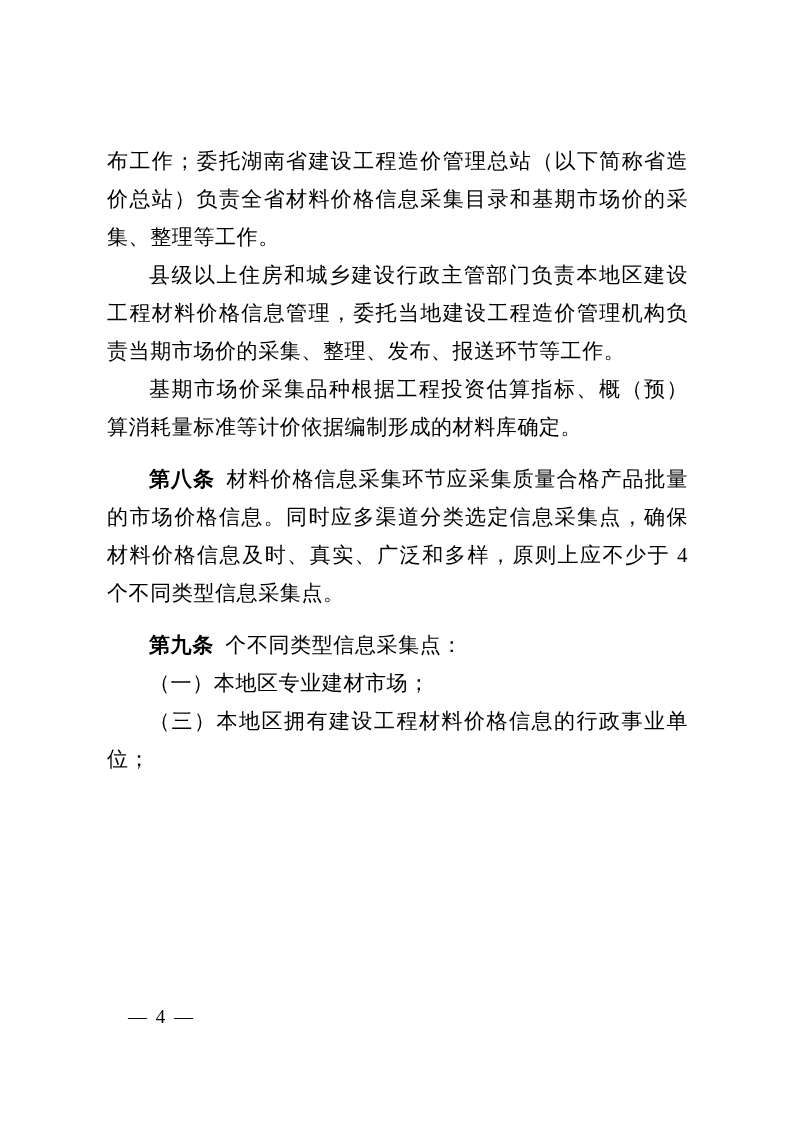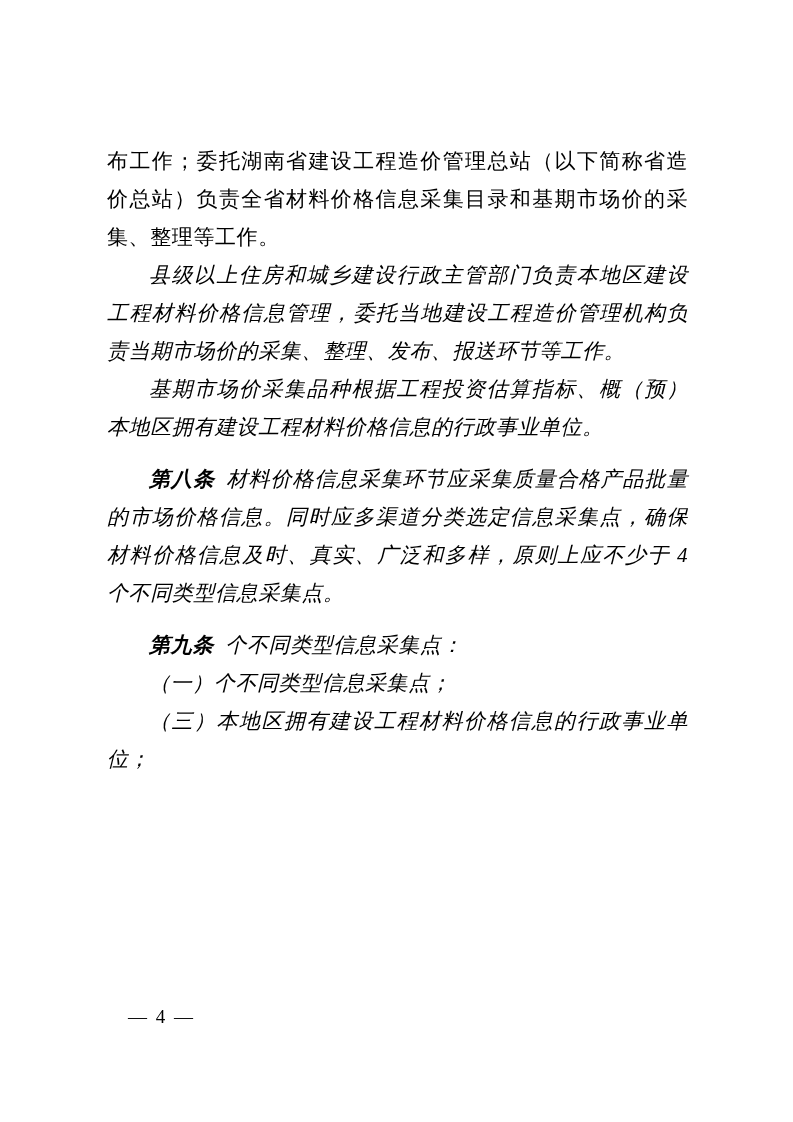--- a/index.html
+++ b/index.html
@@ -20,21 +20,21 @@
     left: 107px;
     width: 581px;
   }
   .para {
     font-size: 21px;
     line-height: 38px;
     text-align: justify;
     letter-spacing: 0.6px;
     word-break: break-all;
   }
-  .para.indent { text-indent: 2em; font-style: italic; }
+  .para.indent { text-indent: 2em; }
   .para.section { margin-top: 14px; }
   .article-no {
     font-weight: bold;
     margin-right: 0.55em;
   }
   .footer {
     position: absolute;
     left: 128px;
     top: 990px;
     font-size: 19px;
@@ -51,33 +51,33 @@
     <p class="para">
       <span>布工作；委托湖南省建设工程造价管理总站（以下简称省造价总站）负责全省材料价格信息采集目录和基期市场价的采集、整理等工作。</span>
     </p>
 
     <p class="para indent">
       <span>县级以上住房和城乡建设行政主管部门负责本地区建设工程材料价格信息管理，委托当地建设工程造价管理机构负责当期市场价的采集、整理、发布、报送环节等工作。</span>
     </p>
 
 
     <p class="para indent">
-      <span>基期市场价采集品种根据工程投资估算指标、概（预）本地区拥有建设工程材料价格信息的行政事业单位。</span>
+      <span>基期市场价采集品种根据工程投资估算指标、概（预）算消耗量标准等计价依据编制形成的材料库确定。</span>
     </p>
 
     <p class="para indent section">
       <span class="article-no">第八条</span><span>材料价格信息采集环节应采集质量合格产品批量的市场价格信息。同时应多渠道分类选定信息采集点，确保材料价格信息及时、真实、广泛和多样，原则上应不少于 4 个不同类型信息采集点。</span>
     </p>
 
     <p class="para indent section">
       <span class="article-no">第九条</span><span>个不同类型信息采集点：</span>
     </p>
 
     <p class="para indent">
-      <span>（一）个不同类型信息采集点；</span>
+      <span>（一）本地区专业建材市场；</span>
     </p>
 
 
     <p class="para indent">
       <span>（三）本地区拥有建设工程材料价格信息的行政事业单位；</span>
     </p>
 
   </div>
 
   <div class="footer">— 4 —</div>

